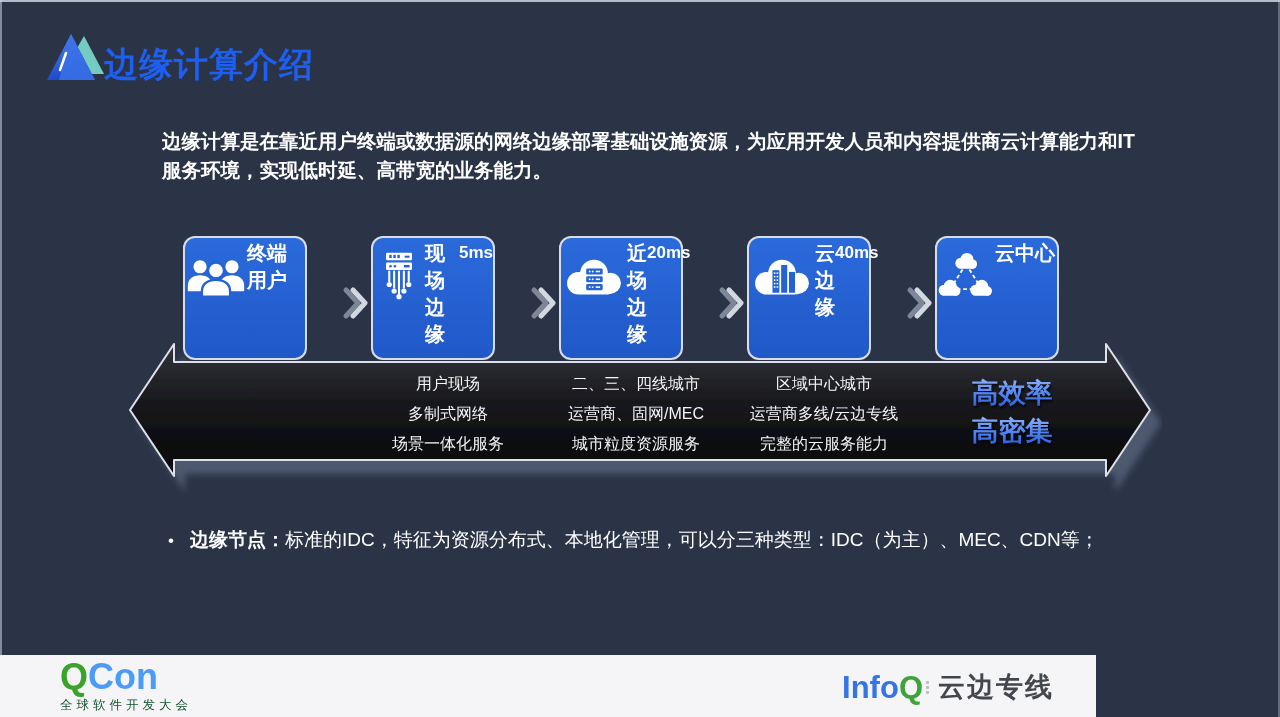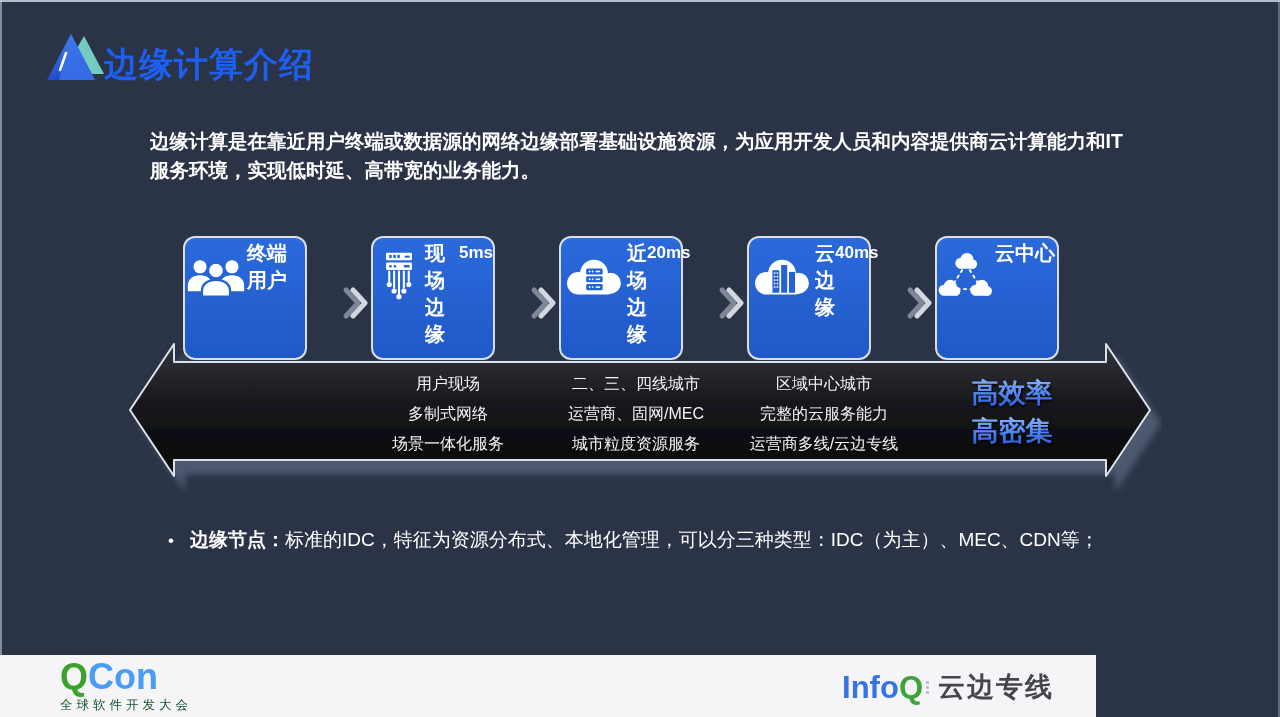--- a/index.html
+++ b/index.html
@@ -5,21 +5,21 @@
   html,body{margin:0;padding:0;}
   body{font-family:"Liberation Sans","DejaVu Sans",sans-serif;}
   .slide{
     position:relative;width:1280px;height:717px;background:#2B3447;overflow:hidden;
     box-shadow:inset 0 2px 0 rgba(205,212,224,.85), inset 2px 0 0 rgba(205,212,224,.55), inset -2px 0 0 rgba(205,212,224,.35);
   }
   
   .logo{position:absolute;left:46px;top:30px;width:60px;height:52px;}
   .title{position:absolute;left:104px;top:42px;font-size:34px;font-weight:bold;color:#1D5FF2;letter-spacing:1px;}
   
-  .intro{position:absolute;left:150px;top:127px;width:992px;font-size:19.5px;font-weight:bold;color:#FFFFFF;line-height:1.5;}
+  .intro{position:absolute;left:162px;top:127px;width:992px;font-size:19.5px;font-weight:bold;color:#FFFFFF;line-height:1.5;}
   
   .stage{
     position:absolute;top:236px;width:124px;height:124px;border-radius:12px;
     background:linear-gradient(180deg,#2B6ADB 0%,#2058C8 100%);
     border:2px solid #D9DEE6;box-sizing:border-box;
     display:flex;flex-direction:row;align-items:flex-start;
   }
   .stage .icon{height:64px;display:flex;align-items:center;justify-content:center;margin-top:8px;}
   .stage .label{font-size:20px;font-weight:bold;color:#fff;margin-top:2px;}
   .stage .latency{font-size:17px;font-weight:bold;color:#fff;margin-top:5px;}
@@ -253,22 +253,22 @@
     <div>多制式网络</div>
     <div>场景一体化服务</div>
   </div>
   <div class="band-col plain" style="left:543px">
     <div>二、三、四线城市</div>
     <div>运营商、固网/MEC</div>
     <div>城市粒度资源服务</div>
   </div>
   <div class="band-col plain" style="left:731px">
     <div>区域中心城市</div>
+    <div>运营商多线/云边专线</div>
     <div>完整的云服务能力</div>
-    <div>运营商多线/云边专线</div>
   </div>
   <div class="band-col highlight" style="left:919px">
     <span class="grad-blue">高效率</span><br>
     <span class="grad-blue">高密集</span>
   </div>
 
   <div class="bullet-line">
     <span class="dot">•</span><span class="term">边缘节点：</span><span>标准的IDC，特征为资源分布式、本地化管理，可以分三种类型：IDC（为主）、MEC、CDN等；</span>
   </div>
 

